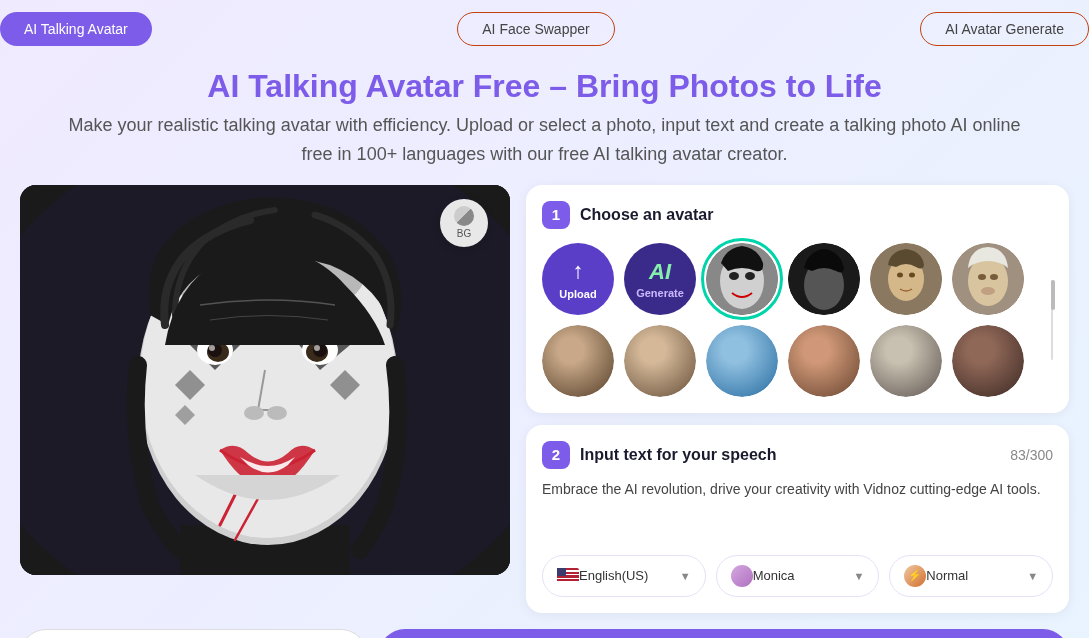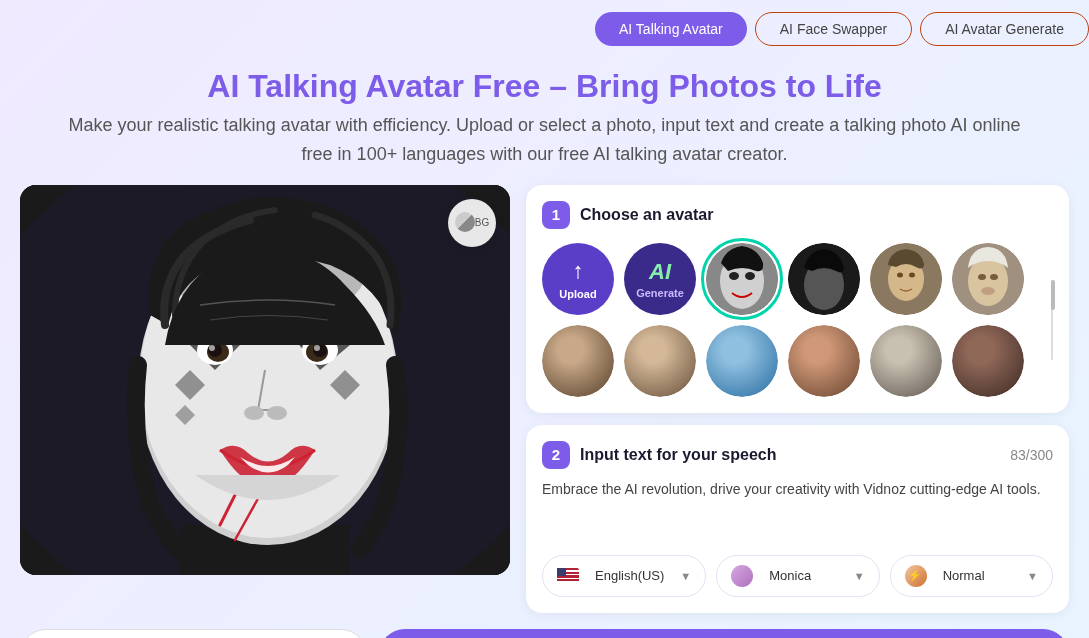--- a/index.html
+++ b/index.html
@@ -7,21 +7,21 @@
       font-family: -apple-system, BlinkMacSystemFont, 'Segoe UI', sans-serif;
       background: linear-gradient(135deg, #f0eaff 0%, #e8f4ff 100%);
       width: 1089px;
       min-height: 638px;
       overflow: hidden;
     }
 
     
     .top-nav {
       display: flex;
-      justify-content: flex-end;
+      justify-content: space-between;
       gap: 8px;
       padding: 12px 0 10px;
     }
     .nav-tab {
       padding: 8px 24px;
       border-radius: 24px;
       font-size: 14px;
       font-weight: 500;
       cursor: pointer;
       border: none;
@@ -87,27 +87,27 @@
     .joker-svg {
       width: 100%;
       height: 100%;
       position: absolute;
       top: 0; left: 0;
     }
 
     .bg-button {
       position: absolute;
       top: 14px;
-      right: 14px;
+      right: 22px;
       background: rgba(255,255,255,0.9);
       border-radius: 50%;
       width: 48px;
       height: 48px;
       display: flex;
-      flex-direction: row;
+      flex-direction: column;
       align-items: center;
       justify-content: center;
       cursor: pointer;
       font-size: 10px;
       color: #555;
       border: none;
       box-shadow: 0 2px 8px rgba(0,0,0,0.15);
     }
     .bg-button .bg-icon {
       width: 20px;
@@ -268,21 +268,21 @@
     }
     .control-select {
       flex: 1;
       height: 42px;
       border: 1.5px solid #e8e0f5;
       border-radius: 24px;
       display: flex;
       align-items: center;
       padding: 0 14px;
       cursor: pointer;
-      gap: 16px;
+      gap: 0;
       background: #fff;
     }
     .control-select .flag {
       width: 22px;
       height: 16px;
       border-radius: 2px;
       flex-shrink: 0;
     }
     .us-flag {
       background: linear-gradient(

